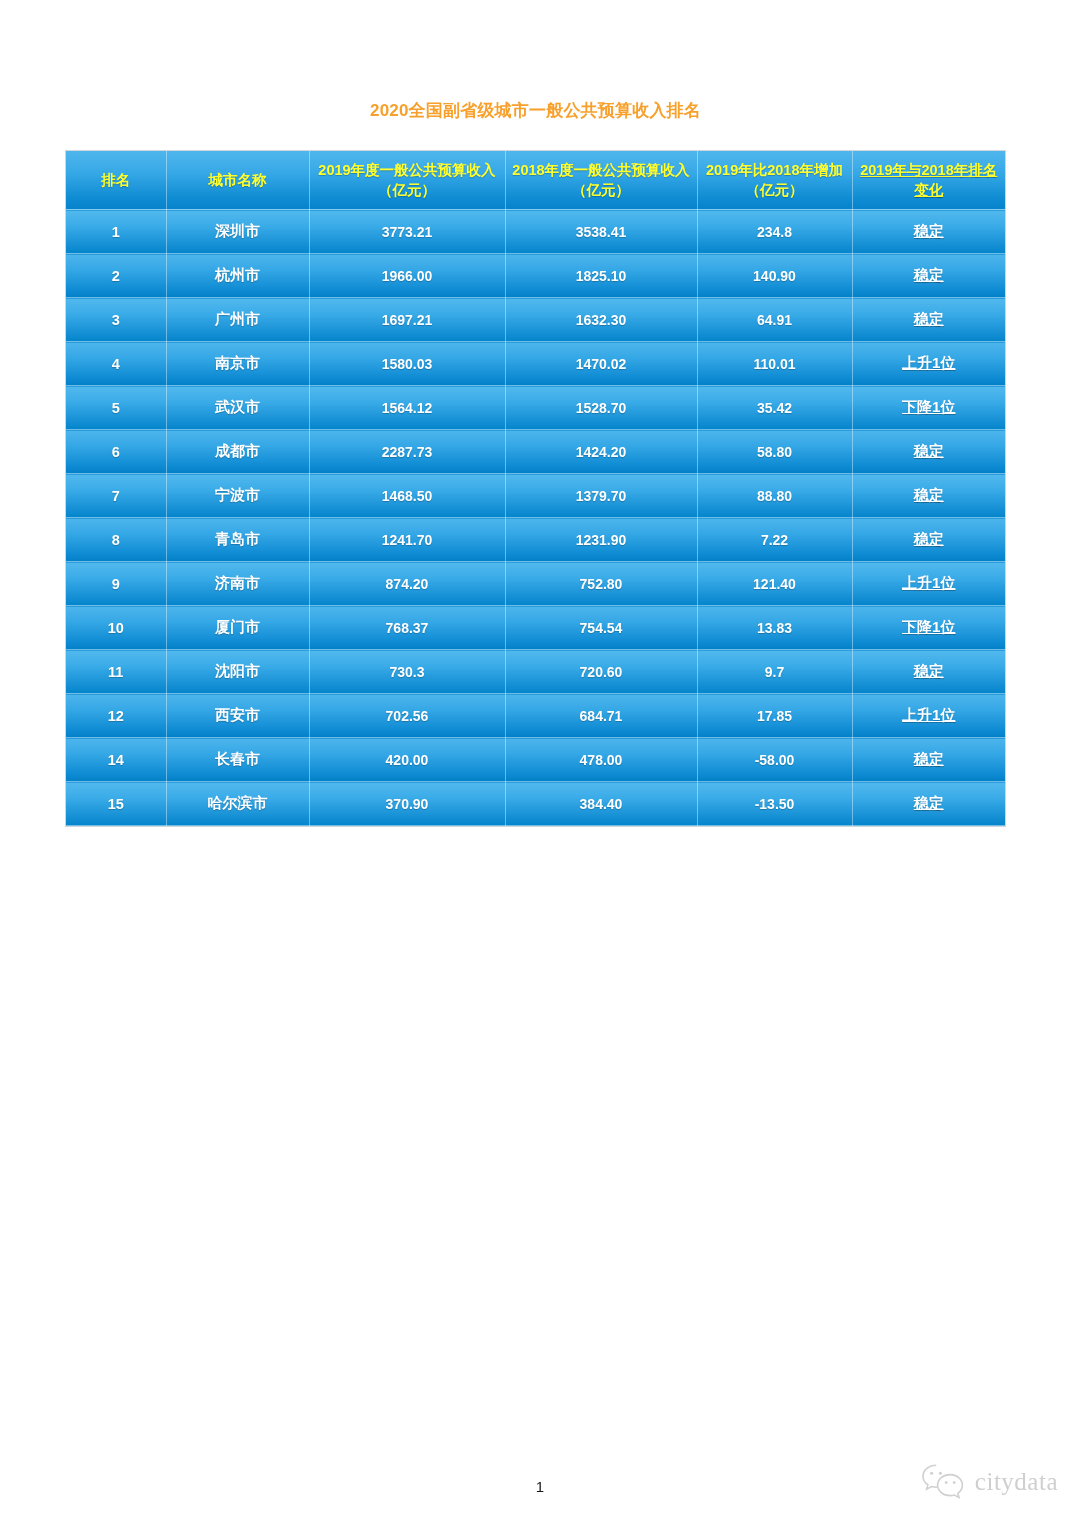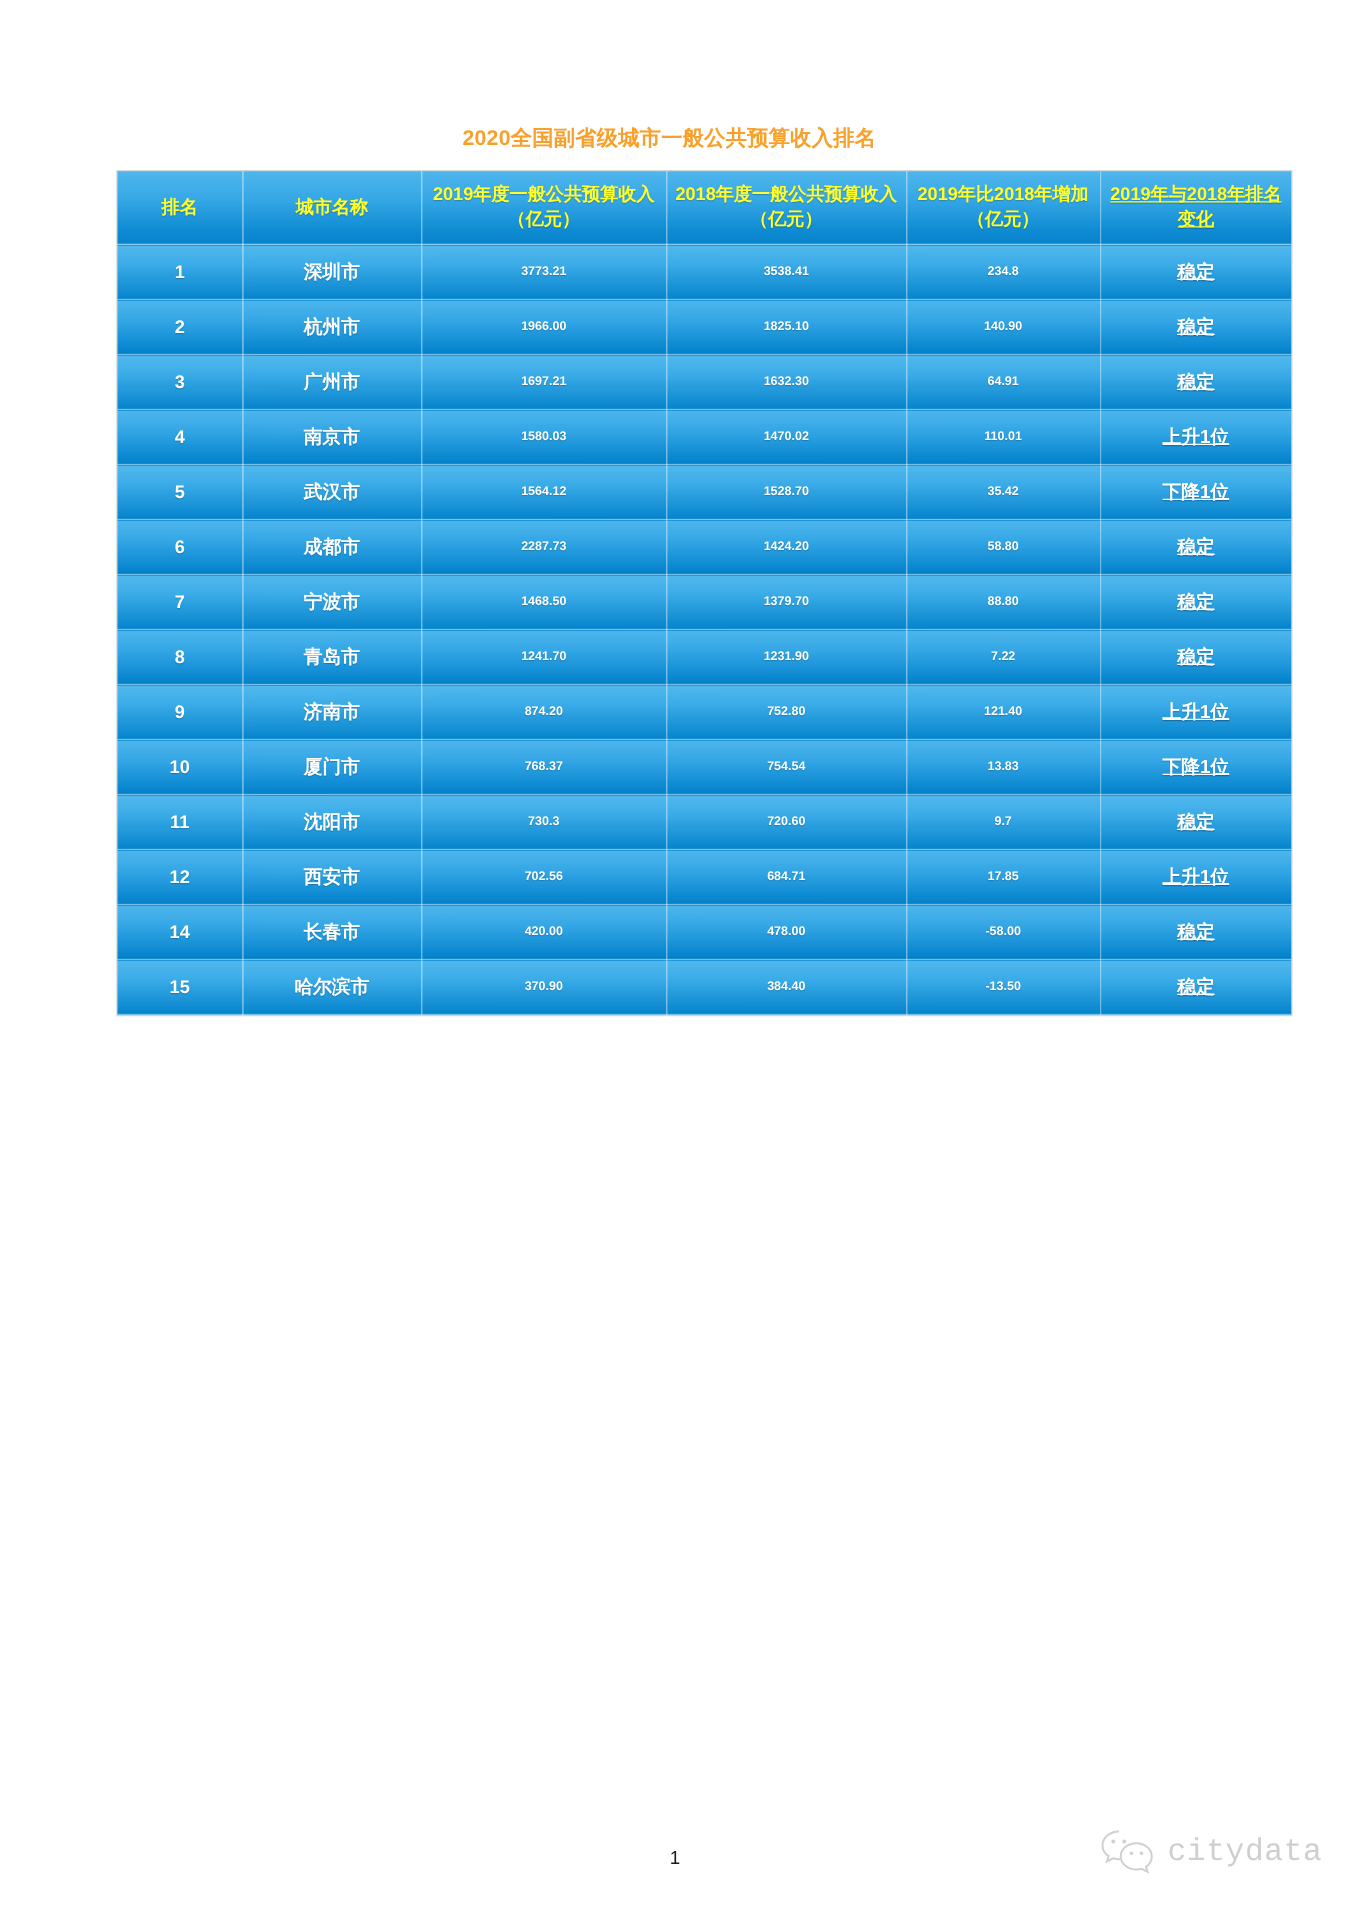--- a/index.html
+++ b/index.html
@@ -37,26 +37,25 @@
     color: #F7A02B;
     letter-spacing: 0.2px;
     line-height: 24px;
     white-space: nowrap;
   }
 
   
   .rank-table {
     position: absolute;
     left: 66px;
-    top: 137px;
+    top: 151px;
     width: 939px;
     border-collapse: collapse;
     table-layout: fixed;
     box-shadow: 0 0 0 1px #cfd7dd;
-    margin-left: 28px;
   }
   .rank-table col.c-rank     { width: 100px; }
   .rank-table col.c-city     { width: 143px; }
   .rank-table col.c-rev2019  { width: 196px; }
   .rank-table col.c-rev2018  { width: 192px; }
   .rank-table col.c-delta    { width: 155px; }
   .rank-table col.c-change   { width: 153px; }
 
   .rank-table th,
   .rank-table td {
@@ -82,21 +81,21 @@
   .rank-table tbody td {
     height: 43px;
     font-size: 15px;
     color: #ffffff;
     background: linear-gradient(to bottom, #51B8ED 0%, #3BACE8 34%, #128DD3 84%, #0384CB 100%);
   }
   .rank-table tbody tr.alt td {
     background: linear-gradient(to bottom, #4DB5EC 0%, #36A8E6 34%, #0D8AD2 84%, #0280C7 100%);
   }
   .rank-table tbody td.num {
-    font-size: 10px;
+    font-size: 14px;
   }
   .rank-table tbody td.rank-col {
     font-size: 14.5px;
   }
 
   
   .page-number {
     position: absolute;
     left: 0;
     top: 1478px;
@@ -111,21 +110,21 @@
     right: 22px;
     top: 1462px;
     display: flex;
     align-items: center;
     gap: 9px;
   }
   .brand-icon { width: 46px; height: 38px; display: block; }
   .brand-name {
     font-size: 25px;
     color: #cfcfcf;
-    font-family: Liberation Mono, monospace;
+    font-family: Liberation Serif, serif;
     letter-spacing: 0.5px;
     line-height: 1;
   }
 </style>
 </head>
 <body>
 
 <div class="page">
 
   <div class="doc-title">2020全国副省级城市一般公共预算收入排名</div>

